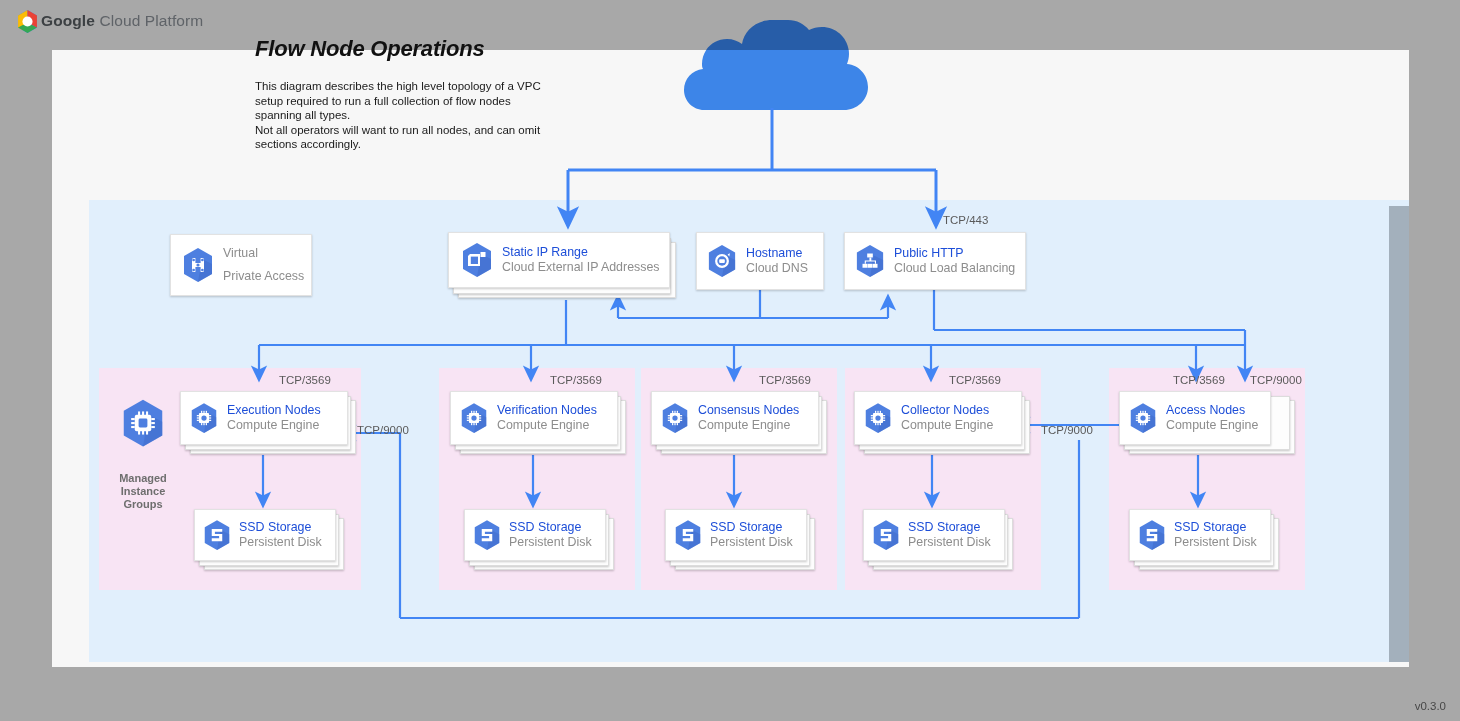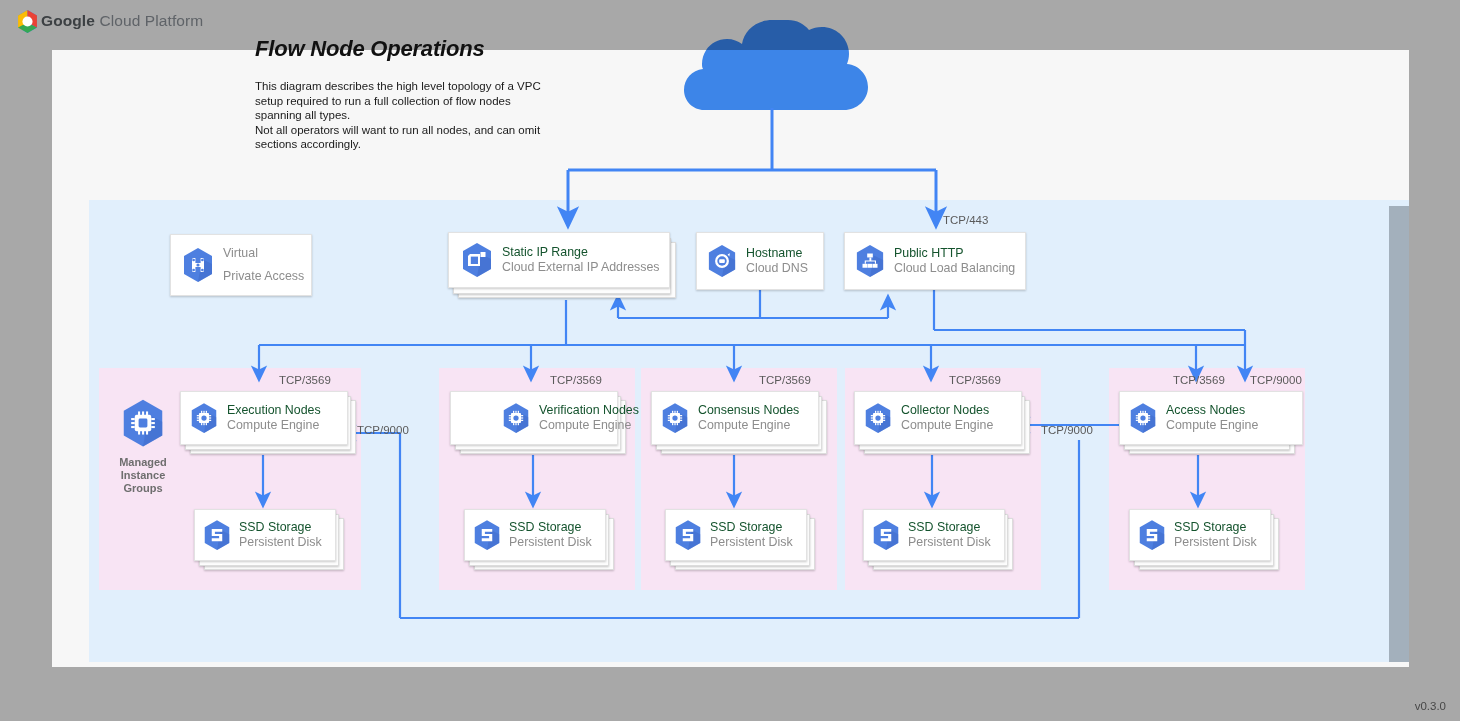--- a/index.html
+++ b/index.html
@@ -40,29 +40,29 @@
 
   
   .port-label{position:absolute;font-size:11.5px;color:#5a5a5a;white-space:nowrap;}
 
   
   .card{position:absolute;background:#ffffff;border:1px solid #e2e2e2;
         box-shadow:0 1px 2px rgba(0,0,0,.20);
         display:flex;align-items:center;box-sizing:border-box;}
   .card .ico{flex:0 0 auto;display:flex;align-items:center;justify-content:center;}
   .card .txt{display:flex;flex-direction:column;justify-content:center;line-height:1.25;}
-  .card .t1{font-size:12.4px;color:#14532d;white-space:nowrap;}
+  .card .t1{font-size:12.4px;color:#1d4ed8;white-space:nowrap;}
   .card .t2{font-size:12.4px;color:#8d8d8d;white-space:nowrap;}
   .card .t1.muted{color:#8d8d8d;}
 
   
   .stack-l{position:absolute;background:#fdfdfd;border:1px solid #dcdcdc;box-shadow:0 1px 2px rgba(0,0,0,.22);box-sizing:border-box;}
 
   
-  .mig{position:absolute;display:flex;flex-direction:column;align-items:center;gap:4px;width:80px;}
+  .mig{position:absolute;display:flex;flex-direction:column;align-items:center;gap:20px;width:80px;}
   .mig-label{font-size:11px;font-weight:bold;color:#6e6e6e;text-align:center;line-height:13px;}
 
   .version{position:absolute;right:14px;bottom:9px;font-size:11.5px;color:#474747;}
 </style>
 </head>
 <body>
 
 <div id="stage">
 
   <div class="gcp-header">
@@ -315,21 +315,21 @@
       </svg>
     </span>
     <span class="txt" style="margin-left:8px;">
       <span class="t1">SSD Storage</span>
       <span class="t2">Persistent Disk</span>
     </span>
   </div>
 
   <div class="stack-l" style="left:460px;top:400px;width:166px;height:54px;"></div>
   <div class="stack-l" style="left:455px;top:396px;width:166px;height:54px;"></div>
-  <div class="card" style="left:450px;top:391px;width:168px;height:54px;padding-left:42px;">
+  <div class="card" style="left:450px;top:391px;width:168px;height:54px;">
     <span class="ico" style="margin-left:9px;">
       <svg width="28" height="32" viewBox="0 0 32 36">
         <path d="M16 1 L30 9 L30 27 L16 35 L2 27 L2 9 Z" fill="#4e7fe0"></path>
         <path d="M16 35 L30 27 L30 17 L20 12 Z" fill="#3f6ccb" opacity=".55"></path>
         <rect x="10.2" y="12.2" width="11.6" height="11.6" rx="1.3" fill="#ffffff"></rect>
         <circle cx="16" cy="18" r="3" fill="#4e7fe0"></circle>
         <g fill="#ffffff">
           <rect x="12.6" y="9.8" width="1.4" height="2.4"></rect>
             <rect x="15.3" y="9.8" width="1.4" height="2.4"></rect>
             <rect x="18" y="9.8" width="1.4" height="2.4"></rect>
@@ -453,21 +453,21 @@
       </svg>
     </span>
     <span class="txt" style="margin-left:8px;">
       <span class="t1">SSD Storage</span>
       <span class="t2">Persistent Disk</span>
     </span>
   </div>
 
   <div class="stack-l" style="left:1129px;top:400px;width:166px;height:54px;"></div>
   <div class="stack-l" style="left:1124px;top:396px;width:166px;height:54px;"></div>
-  <div class="card" style="left:1119px;top:391px;width:184px;height:54px;">
+  <div class="card" style="left:1119px;top:391px;width:152px;height:54px;">
     <span class="ico" style="margin-left:9px;">
       <svg width="28" height="32" viewBox="0 0 32 36">
         <path d="M16 1 L30 9 L30 27 L16 35 L2 27 L2 9 Z" fill="#4e7fe0"></path>
         <path d="M16 35 L30 27 L30 17 L20 12 Z" fill="#3f6ccb" opacity=".55"></path>
         <rect x="10.2" y="12.2" width="11.6" height="11.6" rx="1.3" fill="#ffffff"></rect>
         <circle cx="16" cy="18" r="3" fill="#4e7fe0"></circle>
         <g fill="#ffffff">
           <rect x="12.6" y="9.8" width="1.4" height="2.4"></rect>
             <rect x="15.3" y="9.8" width="1.4" height="2.4"></rect>
             <rect x="18" y="9.8" width="1.4" height="2.4"></rect>

